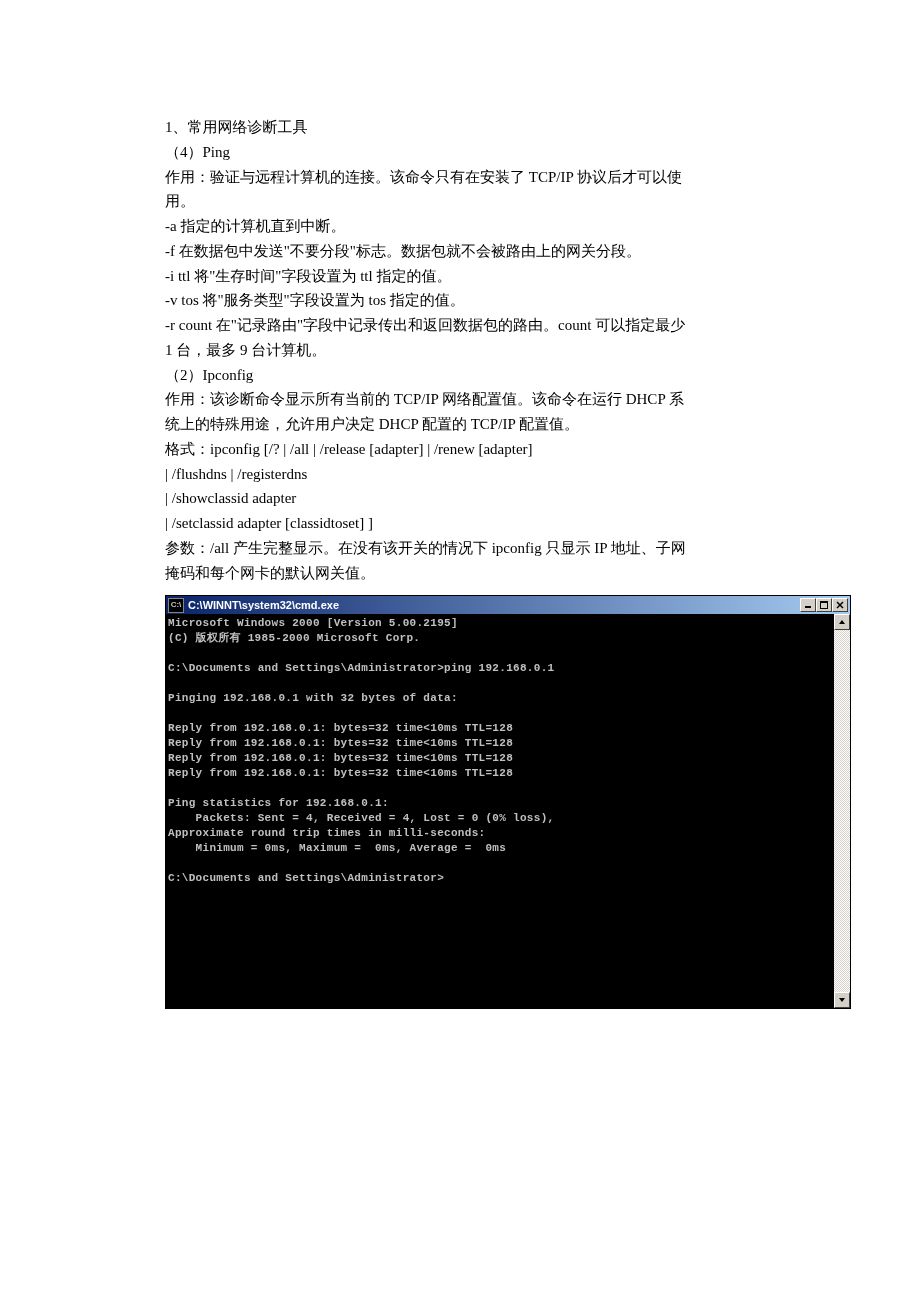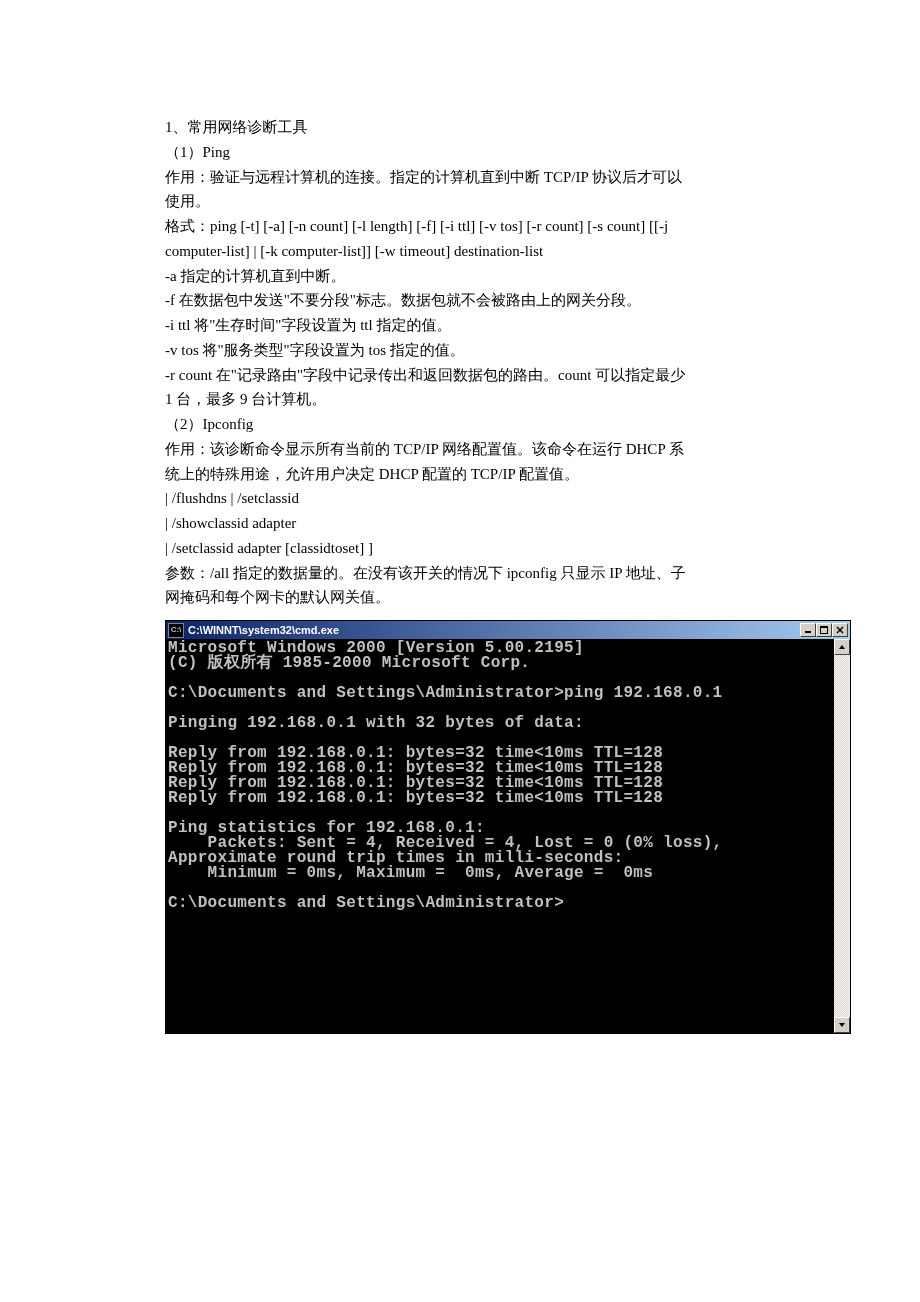--- a/index.html
+++ b/index.html
@@ -80,21 +80,21 @@
     display: flex;
     background: #000;
   }
   .cmd-body {
     flex: 1;
     color: #c0c0c0;
     background: #000;
     padding: 2px 2px 2px 2px;
     white-space: pre;
     font-family: "Fixedsys", "Terminal", "Courier New", monospace;
-    font-size: 16px;
+    font-size: 11px;
     line-height: 15px;
     min-height: 390px;
     font-weight: bold;
     letter-spacing: 0.3px;
   }
   .vscroll {
     width: 16px;
     background: #d4d0c8;
     display: flex;
     flex-direction: column;
@@ -113,34 +113,34 @@
     background: repeating-conic-gradient(#d4d0c8 0% 25%, #fff 0% 50%) 50% / 2px 2px;
   }
 </style>
 </head>
 <body>
 
 <div class="page">
 
   <div class="doc-content">
     <p>1、常用网络诊断工具</p>
-    <p>（1）Ping</p>
-    <p>作用：验证与远程计算机的连接。指定的计算机直到中断 TCP/IP 协议后才可以使用。</p>
-    <p>格式：ping [-t] [-a] [-n count] [-l length] [-f] [-i ttl] [-v tos] [-r count] [-s count] [[-j computer-list] | [-k computer-list]] [-w timeout] destination-list</p>
+    <p>（4）Ping</p>
+    <p>作用：验证与远程计算机的连接。该命令只有在安装了 TCP/IP 协议后才可以使用。</p>
     <p>-a 指定的计算机直到中断。</p>
     <p>-f 在数据包中发送"不要分段"标志。数据包就不会被路由上的网关分段。</p>
     <p>-i ttl 将"生存时间"字段设置为 ttl 指定的值。</p>
     <p>-v tos 将"服务类型"字段设置为 tos 指定的值。</p>
     <p>-r count 在"记录路由"字段中记录传出和返回数据包的路由。count 可以指定最少 1 台，最多 9 台计算机。</p>
     <p>（2）Ipconfig</p>
     <p>作用：该诊断命令显示所有当前的 TCP/IP 网络配置值。该命令在运行 DHCP 系统上的特殊用途，允许用户决定 DHCP 配置的 TCP/IP 配置值。</p>
-    <p>| /flushdns | /setclassid</p>
+    <p>格式：ipconfig [/? | /all | /release [adapter] | /renew [adapter]</p>
+    <p>| /flushdns | /registerdns</p>
     <p>| /showclassid adapter</p>
     <p>| /setclassid adapter [classidtoset] ]</p>
-    <p>参数：/all 指定的数据量的。在没有该开关的情况下 ipconfig 只显示 IP 地址、子网掩码和每个网卡的默认网关值。</p>
+    <p>参数：/all 产生完整显示。在没有该开关的情况下 ipconfig 只显示 IP 地址、子网掩码和每个网卡的默认网关值。</p>
   </div>
 
   <div class="cmd-window">
     <div class="titlebar">
       <div class="tb-icon">C:\</div>
       <div class="tb-title">C:\WINNT\system32\cmd.exe</div>
       <div class="tb-btns">
         <div class="tb-btn">
           <svg width="8" height="8">
               <line x1="1" y1="6" x2="7" y2="6" stroke="#000" stroke-width="2"></line>

